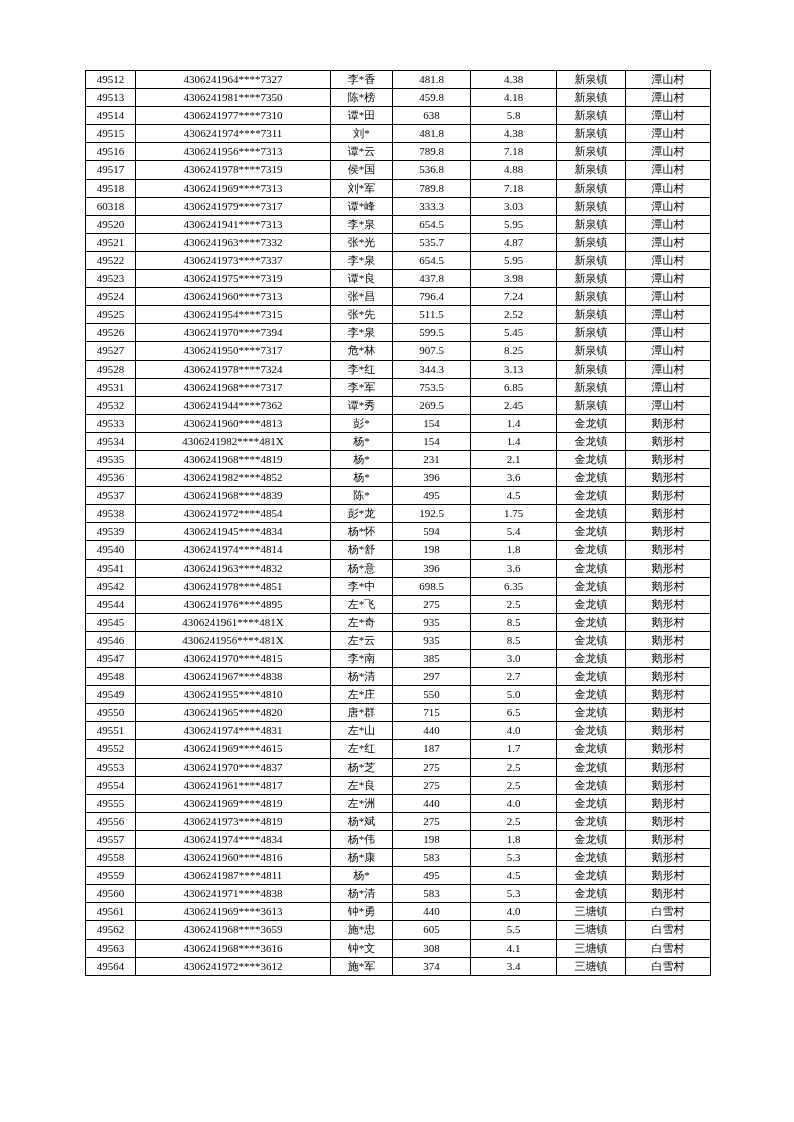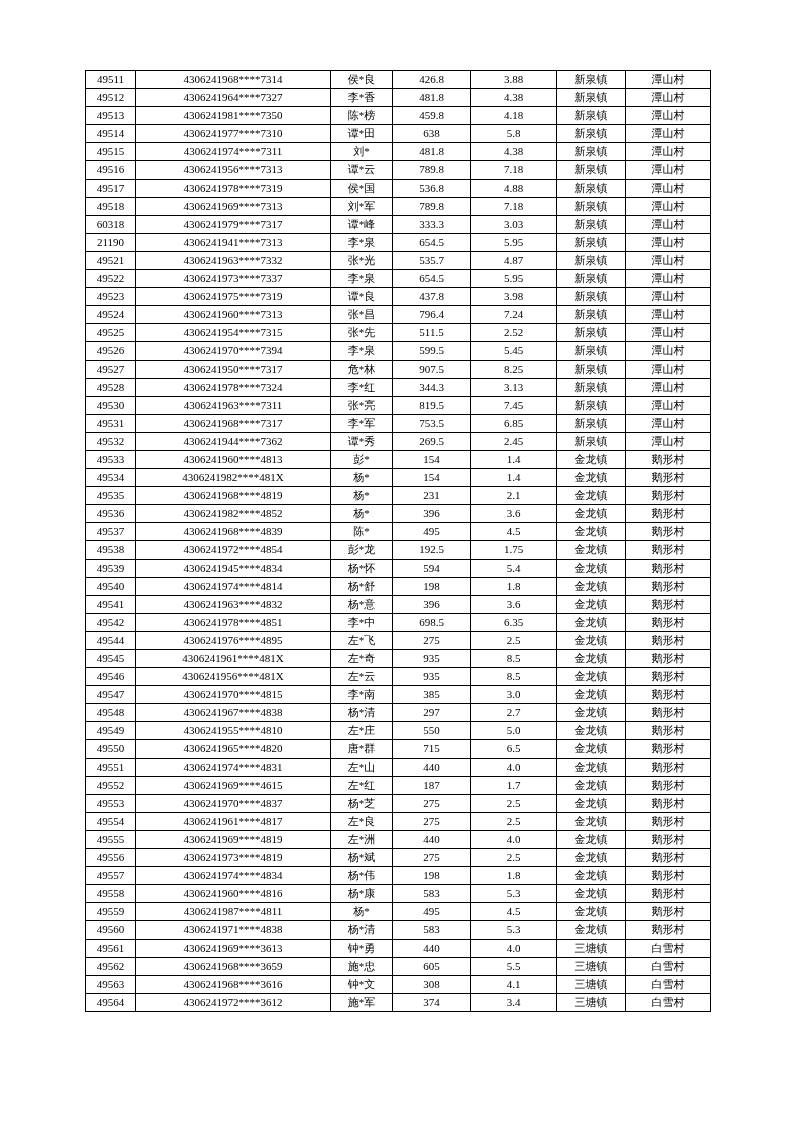--- a/index.html
+++ b/index.html
@@ -46,29 +46,20 @@
       <col style="width:50px">
       <col style="width:195px">
       <col style="width:62px">
       <col style="width:78px">
       <col style="width:86px">
       <col style="width:69px">
       <col style="width:85px">
     </colgroup>
     <tbody>
         <tr>
-          <td>49511</td>
-          <td>4306241968****7314</td>
-          <td>侯*良</td>
-          <td>426.8</td>
-          <td>3.88</td>
-          <td>新泉镇</td>
-          <td>潭山村</td>
-        </tr>
-        <tr>
           <td>49512</td>
           <td>4306241964****7327</td>
           <td>李*香</td>
           <td>481.8</td>
           <td>4.38</td>
           <td>新泉镇</td>
           <td>潭山村</td>
         </tr>
         <tr>
           <td>49513</td>
@@ -127,21 +118,21 @@
         <tr>
           <td>60318</td>
           <td>4306241979****7317</td>
           <td>谭*峰</td>
           <td>333.3</td>
           <td>3.03</td>
           <td>新泉镇</td>
           <td>潭山村</td>
         </tr>
         <tr>
-          <td>21190</td>
+          <td>49520</td>
           <td>4306241941****7313</td>
           <td>李*泉</td>
           <td>654.5</td>
           <td>5.95</td>
           <td>新泉镇</td>
           <td>潭山村</td>
         </tr>
         <tr>
           <td>49521</td>
           <td>4306241963****7332</td>
@@ -204,29 +195,20 @@
           <td>8.25</td>
           <td>新泉镇</td>
           <td>潭山村</td>
         </tr>
         <tr>
           <td>49528</td>
           <td>4306241978****7324</td>
           <td>李*红</td>
           <td>344.3</td>
           <td>3.13</td>
-          <td>新泉镇</td>
-          <td>潭山村</td>
-        </tr>
-        <tr>
-          <td>49530</td>
-          <td>4306241963****7311</td>
-          <td>张*亮</td>
-          <td>819.5</td>
-          <td>7.45</td>
           <td>新泉镇</td>
           <td>潭山村</td>
         </tr>
         <tr>
           <td>49531</td>
           <td>4306241968****7317</td>
           <td>李*军</td>
           <td>753.5</td>
           <td>6.85</td>
           <td>新泉镇</td>

